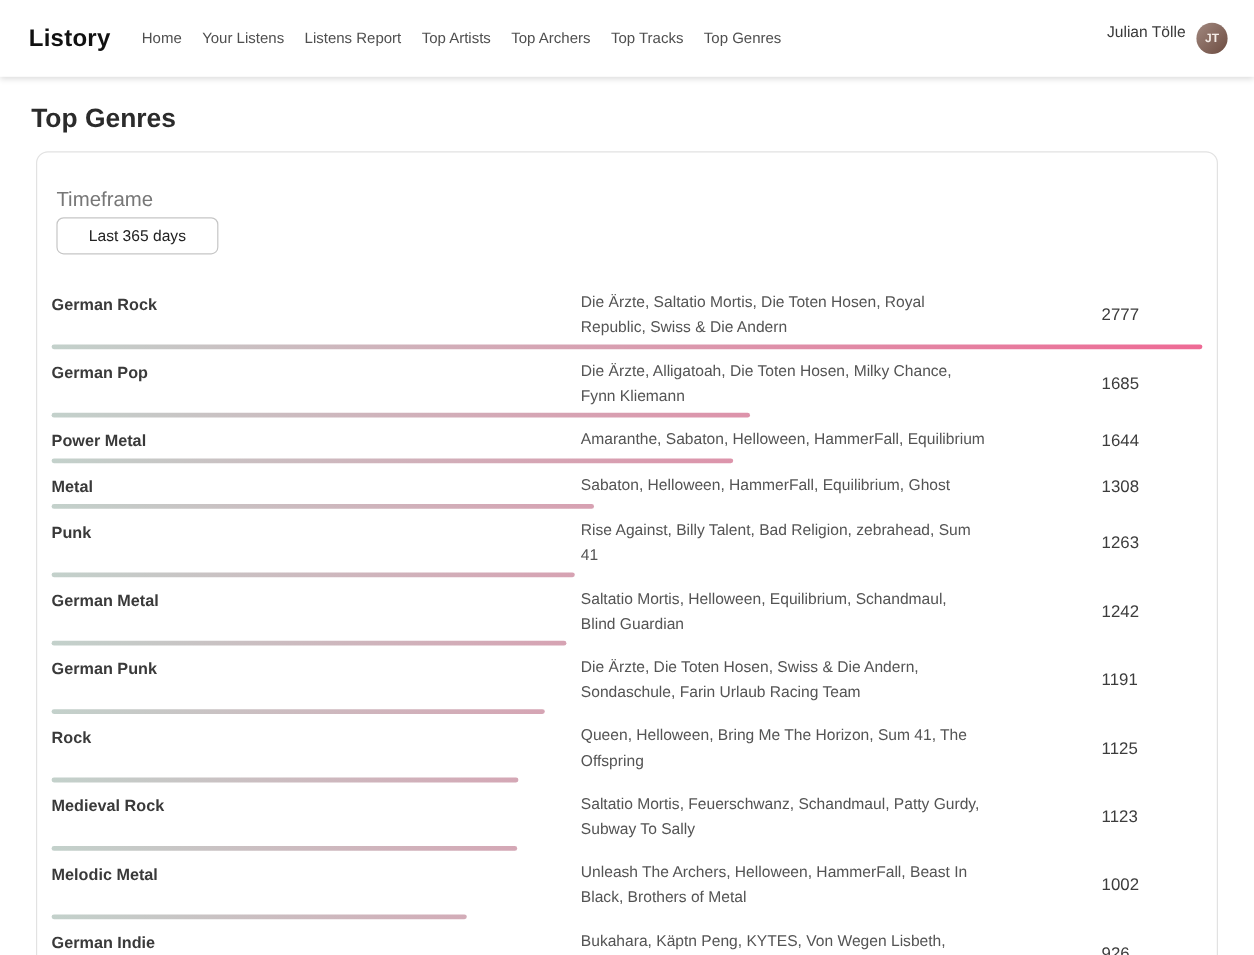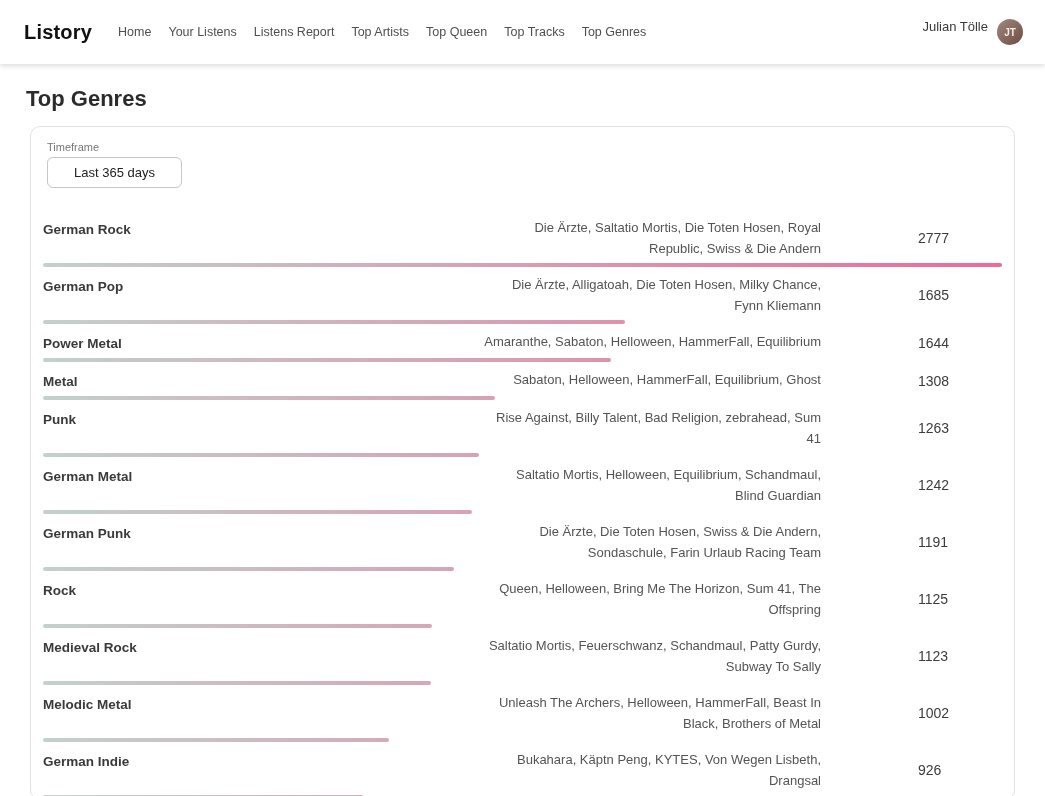--- a/index.html
+++ b/index.html
@@ -69,23 +69,24 @@
     border: 1px solid #e2e2e2;
     border-radius: 10px;
     padding: 14px 12px 0 12px;
     background: #fff;
   }
 
   
   .timeframe-block { margin: 0 4px 22px 4px; }
   .timeframe-label {
     display: block;
-    font-size: 11px;
+    font-size: 17px;
     color: #777;
     margin-bottom: 4px;
+    margin-top: 16px;
   }
   .timeframe-select {
     display: inline-block;
     border: 1px solid #c6c6c6;
     border-radius: 6px;
     padding: 7px 26px;
     font-size: 13px;
     color: #222;
     cursor: pointer;
     background: #fff;
@@ -103,21 +104,20 @@
     font-size: 13.5px;
     font-weight: 700;
     color: #3a3a3a;
     padding-top: 2px;
     line-height: 21px;
   }
   .genre-artists {
     font-size: 13px;
     color: #545454;
     line-height: 21px;
-    text-align: right;
   }
   .genre-count {
     font-size: 14px;
     color: #3c3c3c;
     align-self: center;
   }
   .bar-track {
     height: 4px;
     margin-top: 4px;
     border-radius: 2px;
@@ -131,21 +131,21 @@
 </head>
 <body>
 
 <header class="appbar">
   <div class="logo">Listory</div>
   <nav class="nav-links">
       <span class="nav-item">Home</span>
       <span class="nav-item">Your Listens</span>
       <span class="nav-item">Listens Report</span>
       <span class="nav-item">Top Artists</span>
-      <span class="nav-item">Top Queen</span>
+      <span class="nav-item">Top Archers</span>
       <span class="nav-item">Top Tracks</span>
       <span class="nav-item">Top Genres</span>
     </nav>
   <div class="appbar-right">
     <span class="user-name">Julian Tölle</span>
     <span class="avatar">JT</span>
   </div>
 </header>
 
 <h1 class="page-title">Top Genres</h1>

